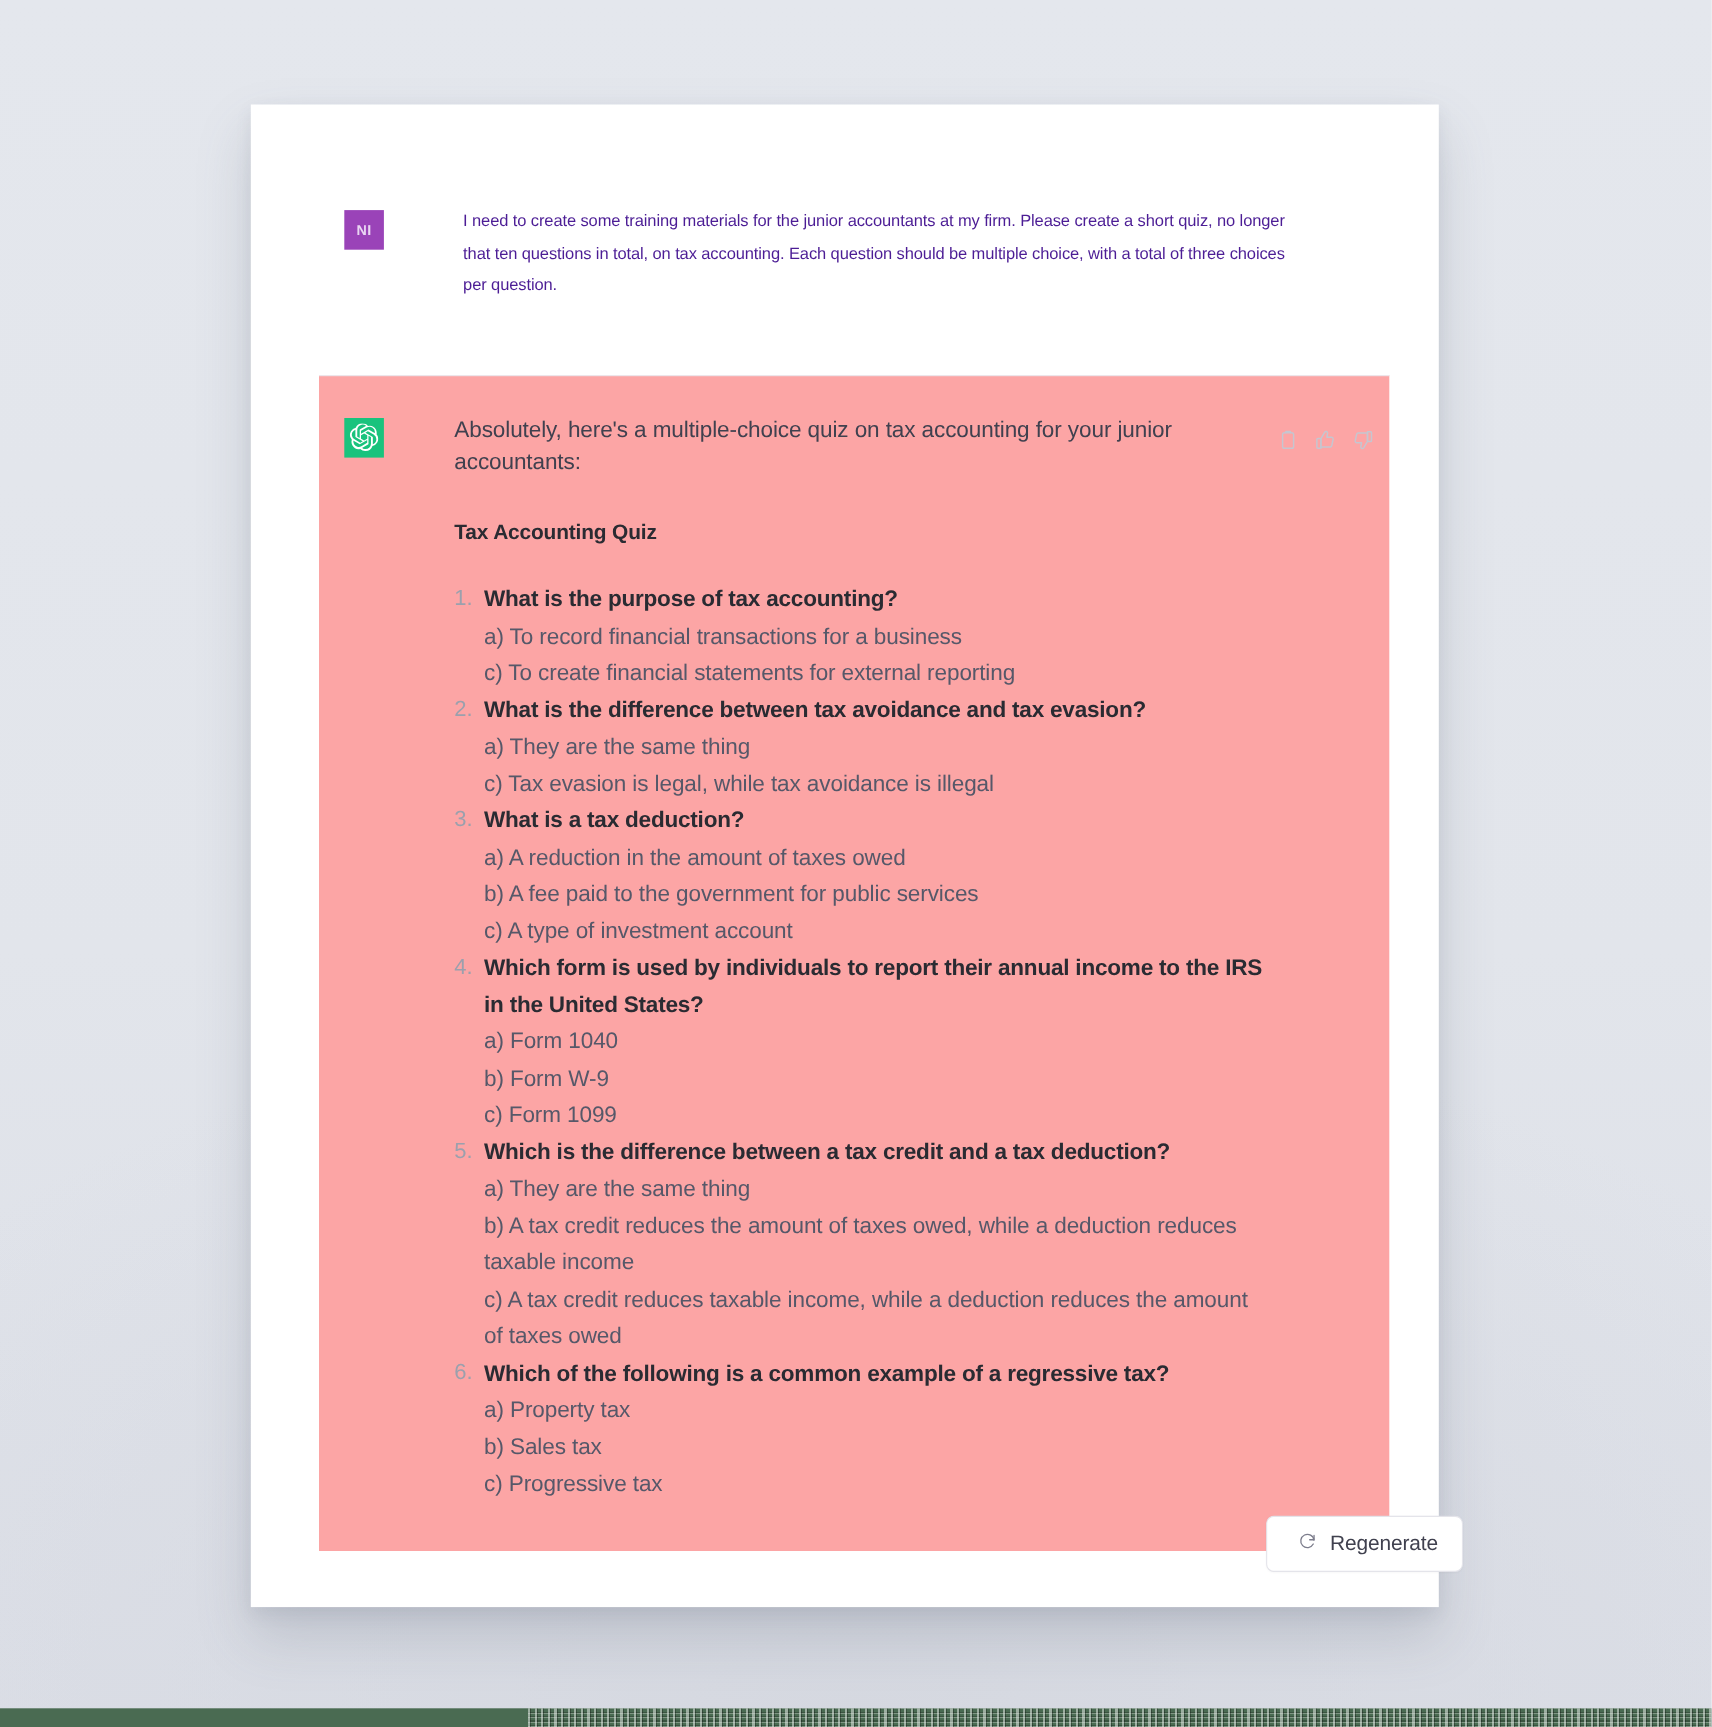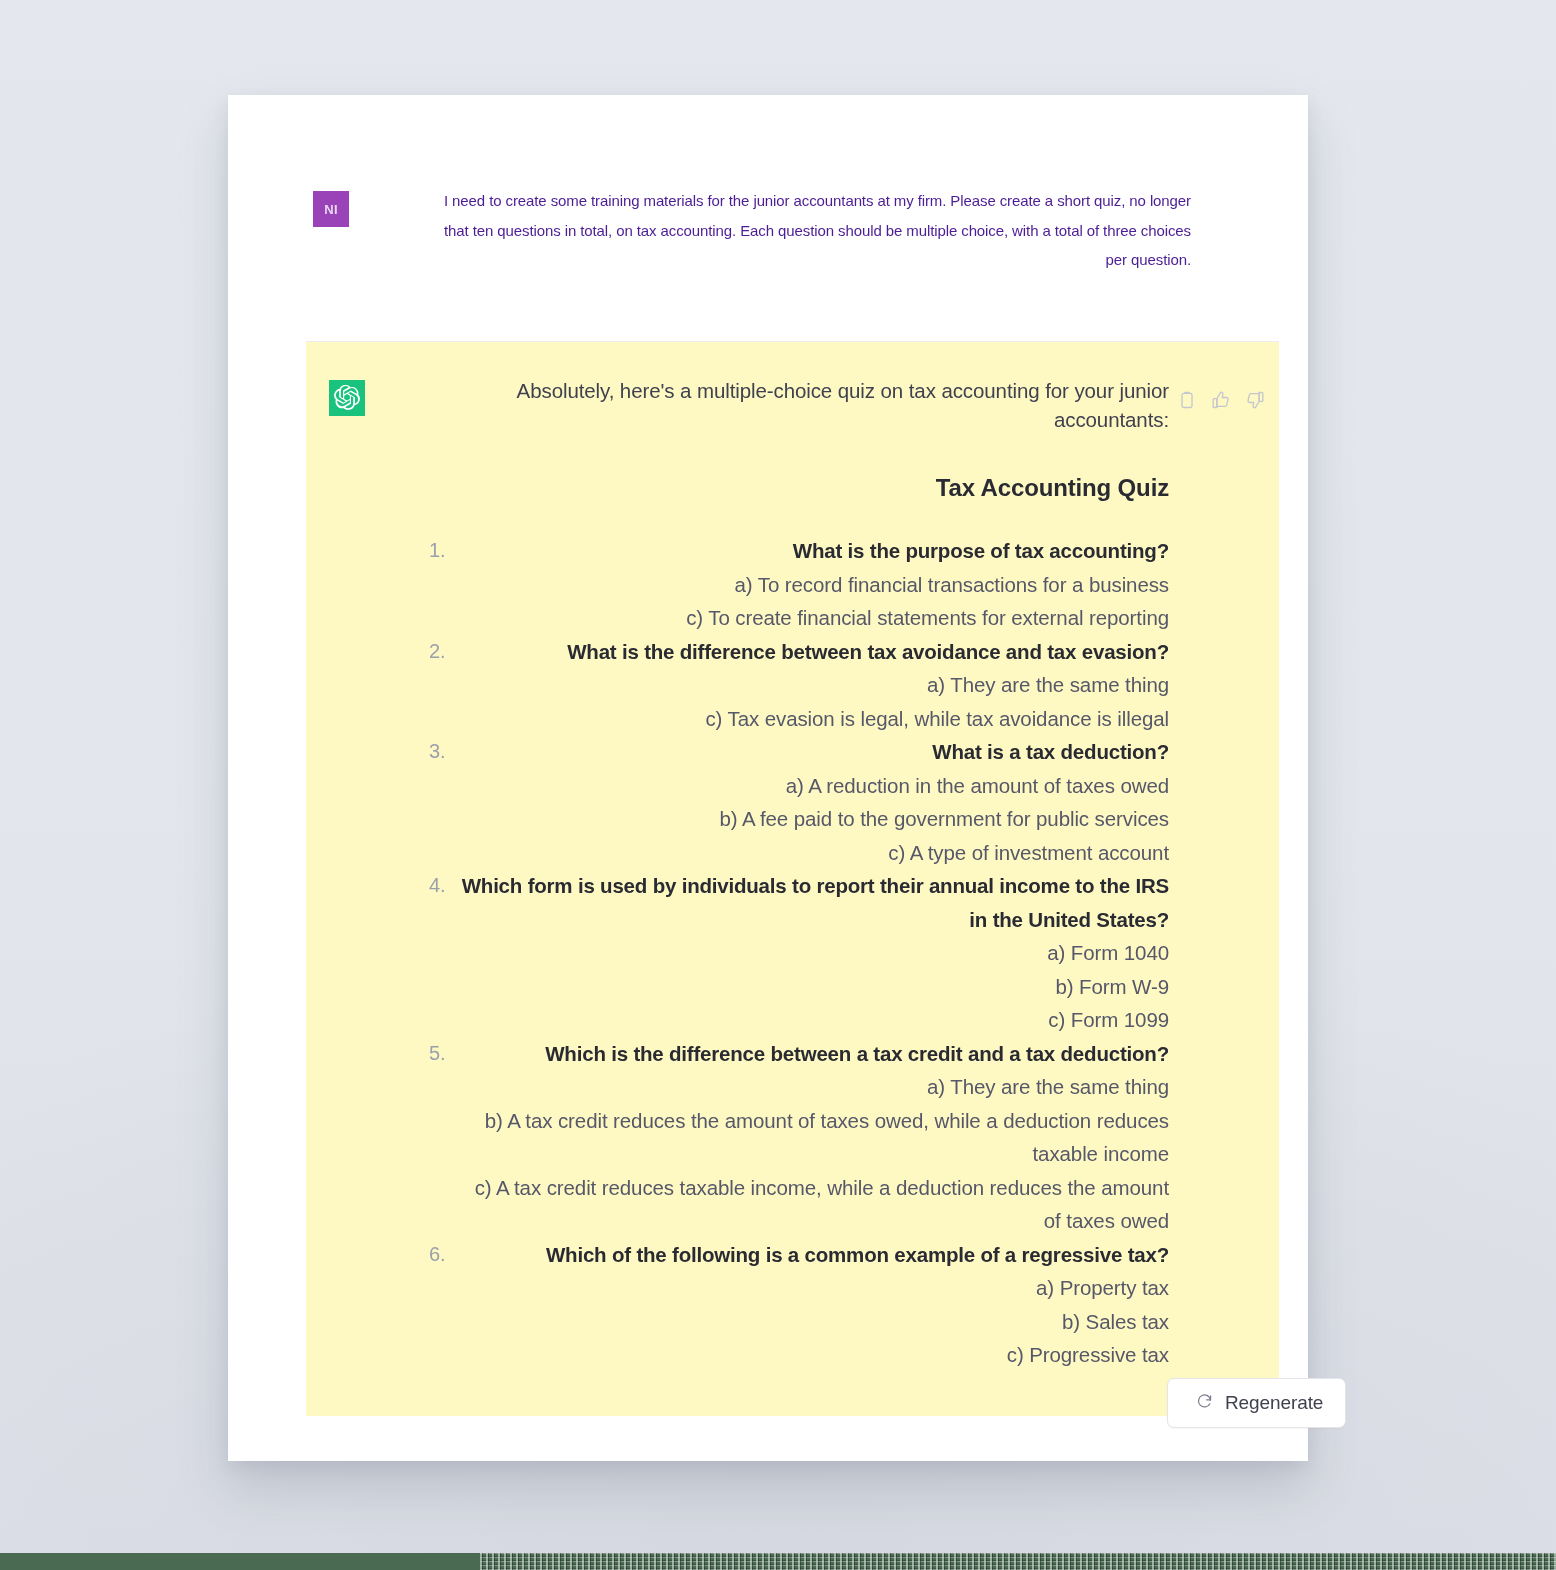--- a/index.html
+++ b/index.html
@@ -41,21 +41,20 @@
     opacity:.85;
   }
 
   
   .card {
     position:absolute;
     left:228px; top:95px;
     width:1080px; height:1366px;
     background:#ffffff;
     box-shadow:0 26px 46px rgba(90,98,120,.22), 0 6px 14px rgba(90,98,120,.10);
-    text-align:right;
   }
 
   
   .turn-user {
     position:absolute;
     left:0; top:0;
     width:100%;
     padding:91px 0 0 0;
   }
   .turn-inner {
@@ -81,23 +80,23 @@
     width:770px;
     font-size:15px;
     line-height:29.5px;
     color:#4c1d95;
     letter-spacing:-.1px;
   }
 
   
   .turn-assistant {
     position:absolute;
-    left:78px; top:246px;
+    left:62px; top:246px;
     width:973px;
-    background:#fef9c3;
+    background:#fca5a5;
     border-top:1px solid #ececf1;
     padding:34px 0 44px 0;
     min-height:1050px;
   }
   .assistant-row {
     display:flex;
     align-items:flex-start;
     position:relative;
   }
   .avatar-assistant {
@@ -119,21 +118,21 @@
 
   .intro {
     font-size:20.5px;
     line-height:29px;
     color:#40414f;
     letter-spacing:-.1px;
   }
 
   .quiz-title {
     margin-top:40px;
-    font-size:24px;
+    font-size:19px;
     font-weight:700;
     color:#2a2b32;
     letter-spacing:-.15px;
   }
 
   ol.questions {
     list-style:none;
     margin-top:32px;
     counter-reset:qnum;
   }

